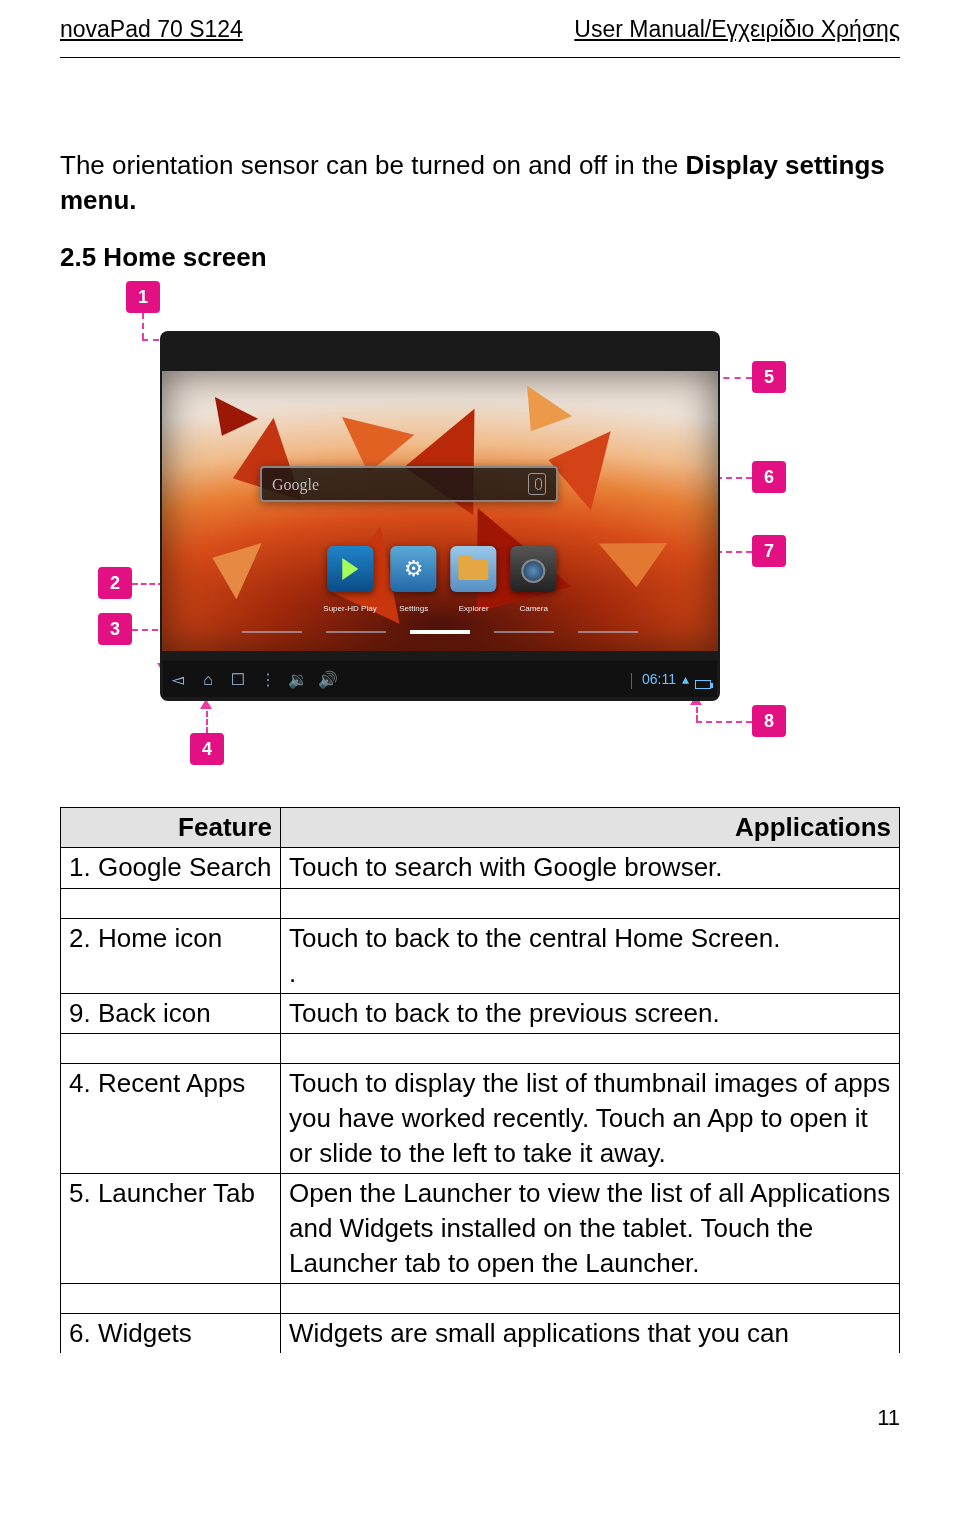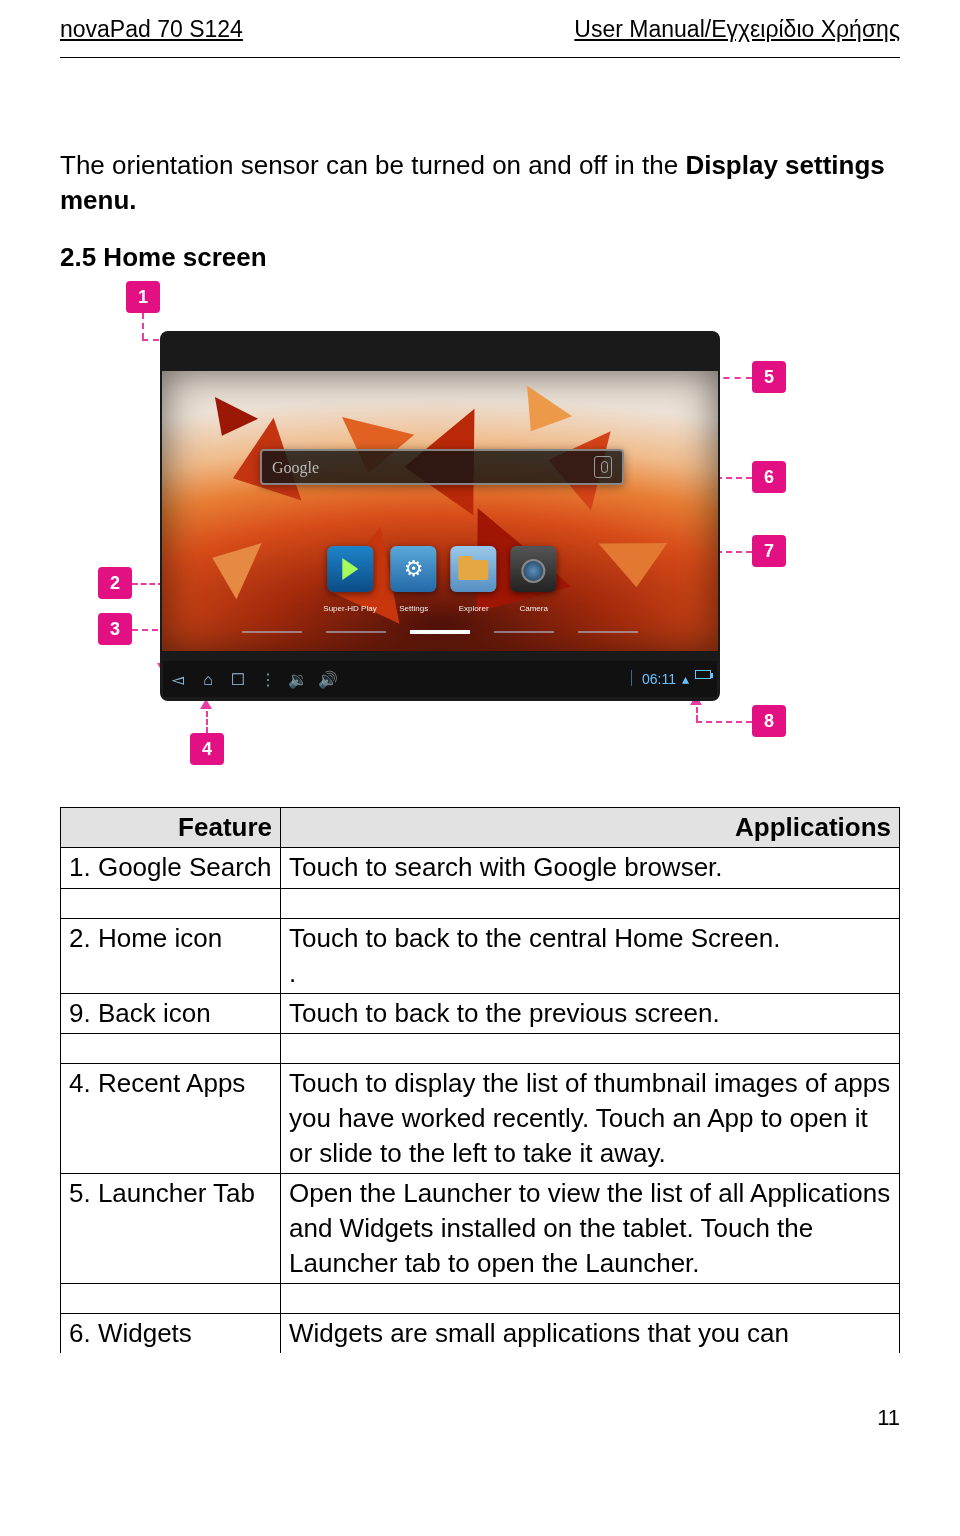--- a/index.html
+++ b/index.html
@@ -72,22 +72,22 @@
     background:#333; border:1px solid #888; border-radius:4px;
     display:flex; align-items:center; justify-content:center;
   }
   .apps-btn .grid {
     width:16px;height:16px;
     display:grid; grid-template-columns:repeat(3,1fr); gap:2px;
   }
   .apps-btn .grid span { background:#ccc; border-radius:1px; }
   .gwidget {
     position:absolute;
-    left:100px; top:118px;
-    width:364px; height:36px;
+    left:100px; top:135px;
+    width:298px; height:36px;
     background:rgba(20,20,20,0.82);
     border:2px solid rgba(150,150,150,0.85);
     border-radius:4px;
     display:flex; align-items:center;
     color:#bbb; font-size:16px;
     padding:0 10px;
     box-shadow:0 2px 10px rgba(0,0,0,0.4);
   }
   .gwidget .gmic {
     margin-left:auto;
@@ -126,21 +126,21 @@
   .navbar {
     position:absolute; left:3px; right:3px; bottom:4px; height:36px;
     background:#111;
     display:flex; align-items:center;
     color:#a9d6ff;
     font-size:16px;
   }
   .nav-icon { width:30px; text-align:center; opacity:0.9; }
   .navbar .time {
     margin-left:auto; margin-right:6px; font-size:14px;
-    color:#6cc1ff; display:flex; align-items:flex-start; gap:6px;
+    color:#6cc1ff; display:flex; align-items:flex-end; gap:6px;
   }
   .navbar .batt { display:inline-block; width:16px;height:9px; border:1px solid #6cc1ff; position:relative; }
   .navbar .batt::after{content:"";position:absolute;right:-3px;top:2px;width:2px;height:5px;background:#6cc1ff;}
   .navbar .wifi::before{content:"\25B4";font-size:14px;}
 
   .callout {
     position:absolute;
     background:#e31084;
     color:#fff;
     font-weight:bold;

